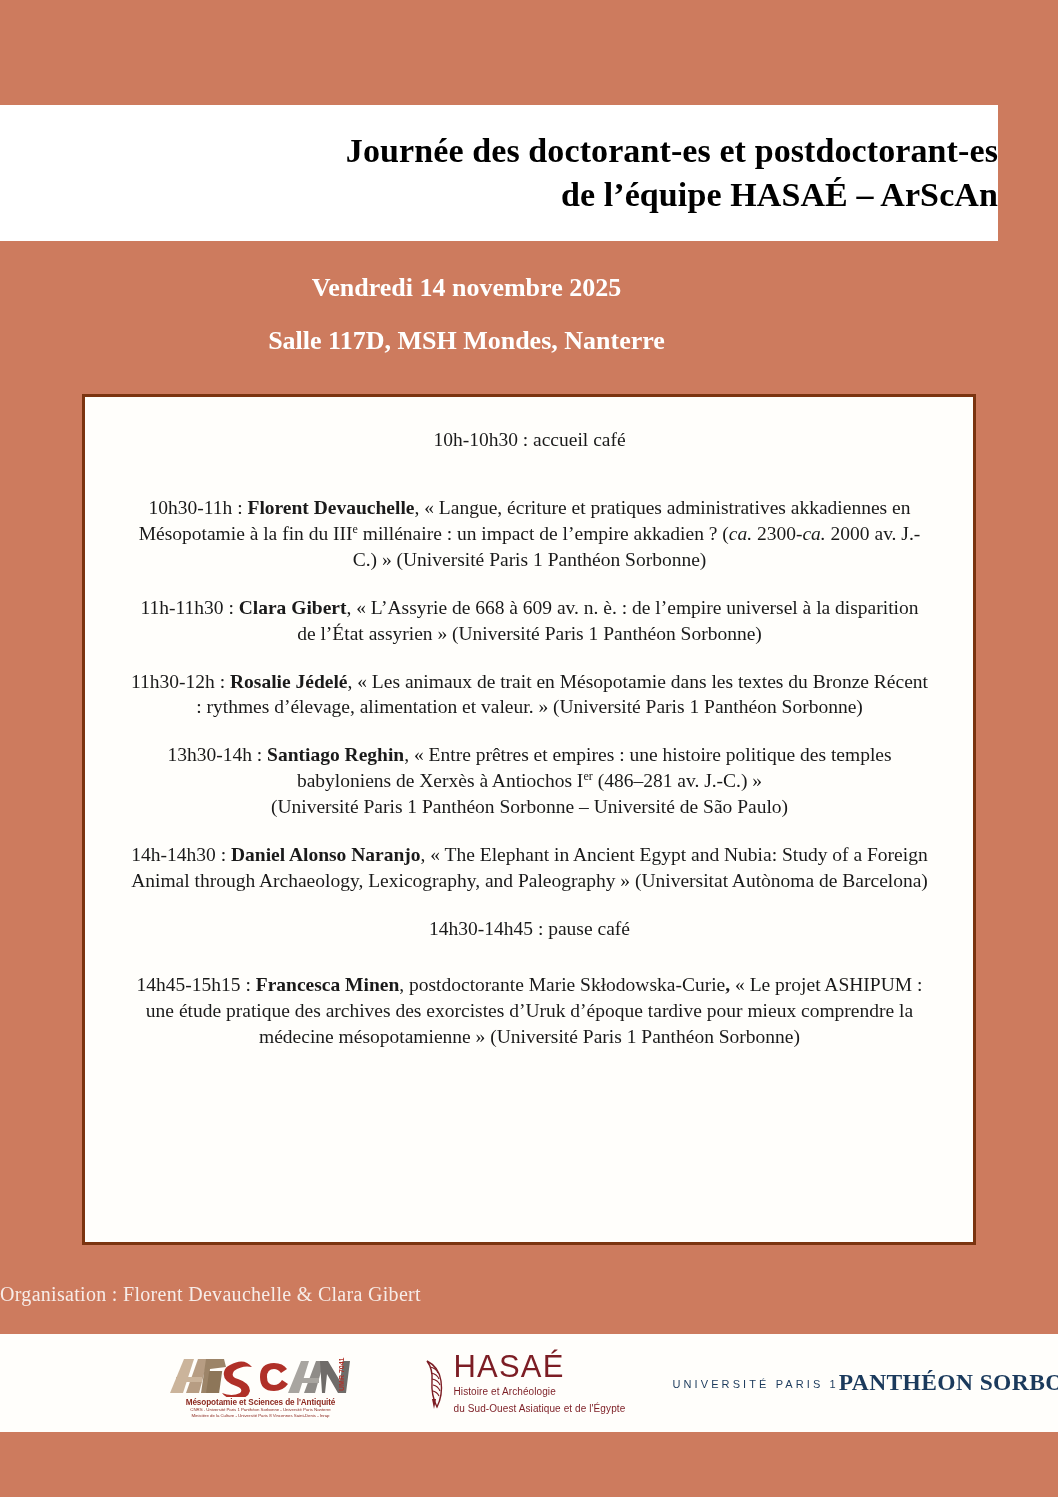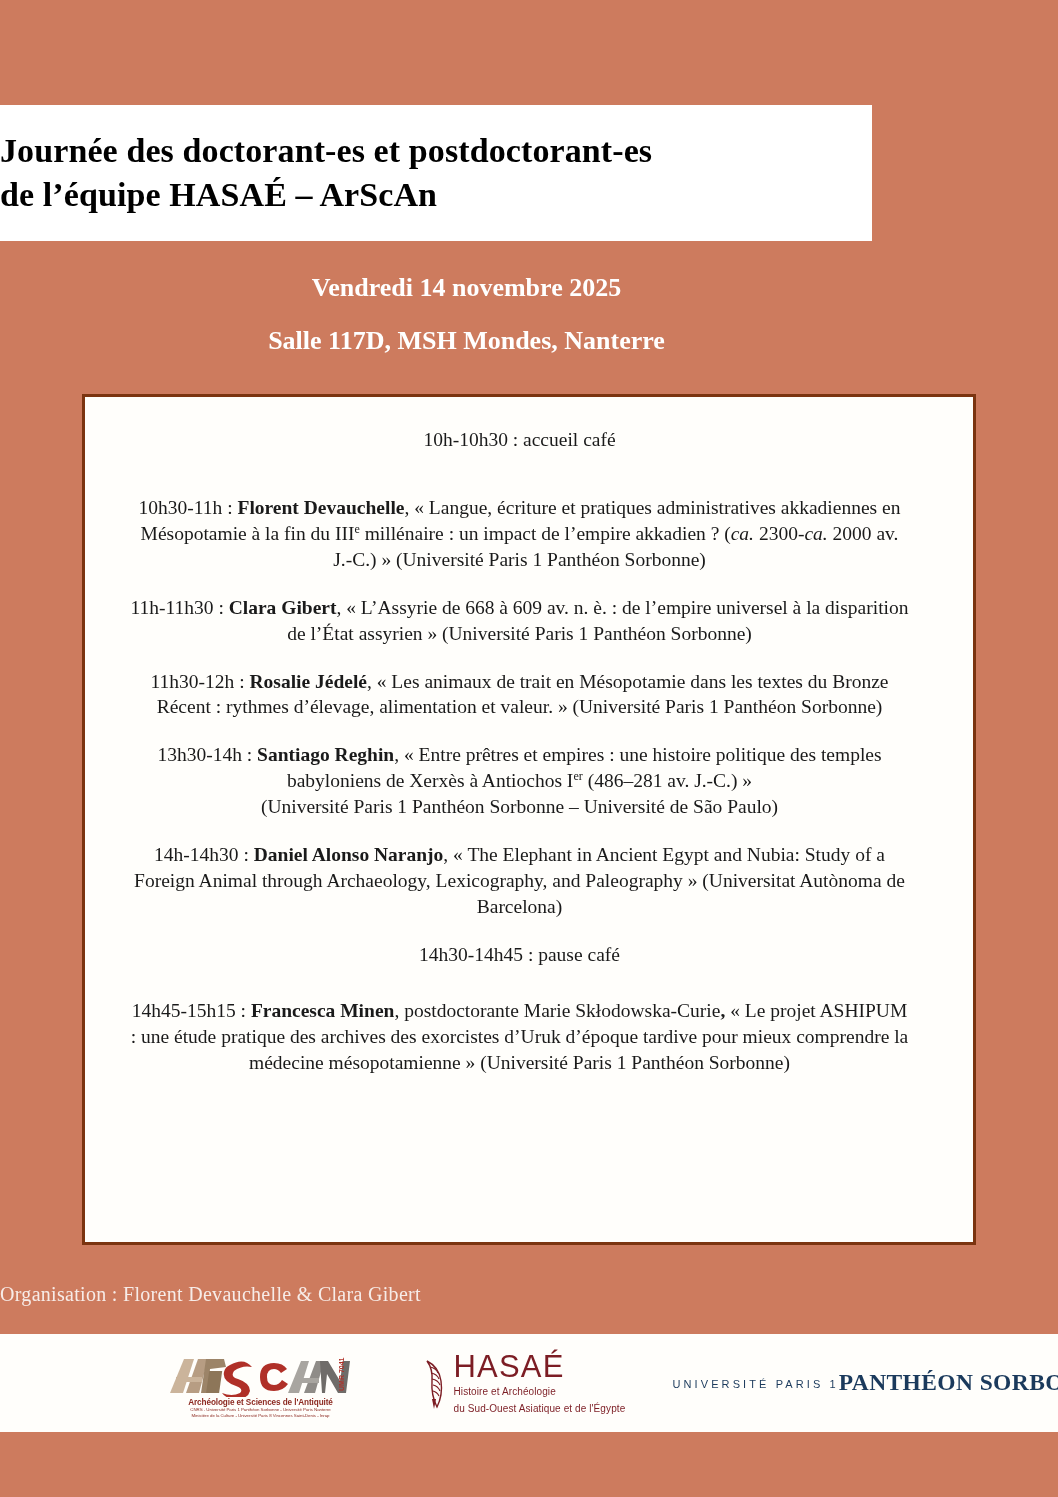--- a/index.html
+++ b/index.html
@@ -17,26 +17,26 @@
     overflow: hidden;
     font-family: "Liberation Serif", "DejaVu Serif", serif;
     box-sizing: border-box;
   }
 
   
   .title-band {
     position: absolute;
     left: 0;
     top: 105px;
-    width: 872px;
+    width: 998px;
     height: 136px;
     background: #ffffff;
     display: flex;
     flex-direction: column;
-    align-items: flex-start;
+    align-items: flex-end;
     justify-content: center;
     box-sizing: border-box;
   }
   .title-line {
     font-family: "Liberation Serif", "DejaVu Serif", serif;
     font-weight: bold;
     font-size: 34px;
     line-height: 1.28;
     color: #000000;
     text-align: center;
@@ -69,21 +69,21 @@
   
   .programme {
     position: absolute;
     left: 82px;
     top: 394px;
     width: 894px;
     height: 851px;
     background: #fffefb;
     border: 3px solid #7b3410;
     box-sizing: border-box;
-    padding: 30px 63px 20px 44px;
+    padding: 30px 43px 20px 44px;
     overflow: hidden;
   }
   .entry {
     text-align: center;
     color: #1a1a1a;
     font-size: 19.5px;
     line-height: 1.33;
     margin: 0 0 22px 0;
   }
   .entry:last-child { margin-bottom: 0; }
@@ -259,21 +259,21 @@
             <polygon points="120,42 133,10 141,10 131,42" fill="#a8a5a0"></polygon>
             <polygon points="136,42 148,10 156,10 147,42" fill="#8f8c88"></polygon>
             <rect x="126" y="27" width="25" height="5" fill="#a8a5a0"></rect>
             <polygon points="154,42 152,10 160,10 172,30 175,10 182,10 178,42 170,42 159,23 157,42" fill="#6f6c69"></polygon>
             <g fill="#b03028" font-family="Liberation Sans, sans-serif" font-size="7" font-weight="bold">
               <text x="176" y="40" transform="rotate(-90 176 40)">UMR 7041</text>
             </g>
           </g>
         </svg>
       </div>
-      <div class="arscan-sub">Archéologie et Sciences de l'Antiquité</div>
+      <div class="arscan-sub">Mésopotamie et Sciences de l'Antiquité</div>
       <div class="arscan-sub2">CNRS - Université Paris 1 Panthéon Sorbonne - Université Paris Nanterre</div>
       <div class="arscan-sub2">Ministère de la Culture - Université Paris 8 Vincennes Saint-Denis - Inrap</div>
     </div>
 
     <div class="logo-hasae">
       <svg class="hasae-mark" viewBox="0 0 24 56" xmlns="http://www.w3.org/2000/svg">
         <path d="M4 6 q12 6 14 20 q2 14 -4 26 q-6 -12 -5 -26 q1 -12 -5 -20Z" fill="none" stroke="#7c1d24" stroke-width="1.4"></path>
         <g stroke="#7c1d24" stroke-width="1.1" fill="none">
           <path d="M7 12 q6 1 8 6"></path>
           <path d="M8 18 q6 1 8 6"></path>

